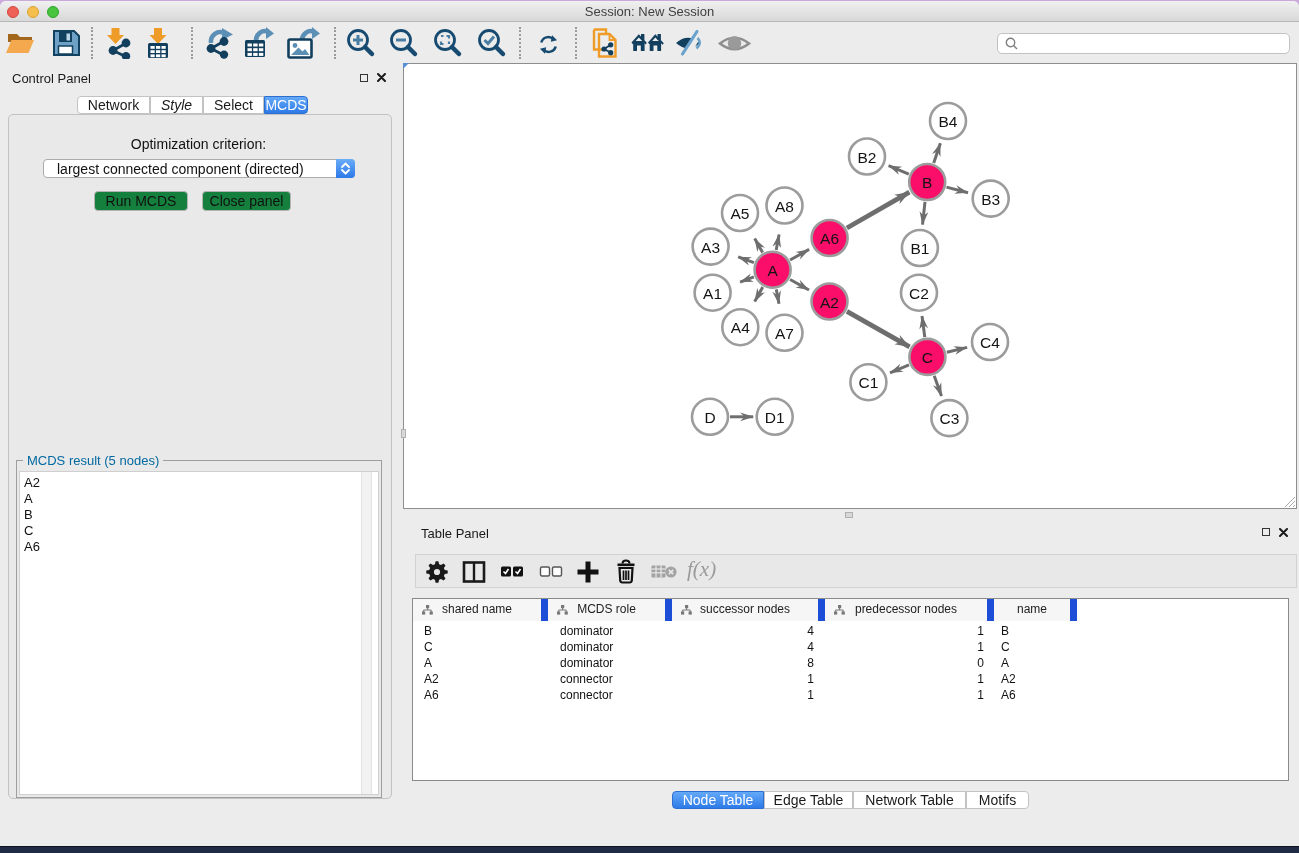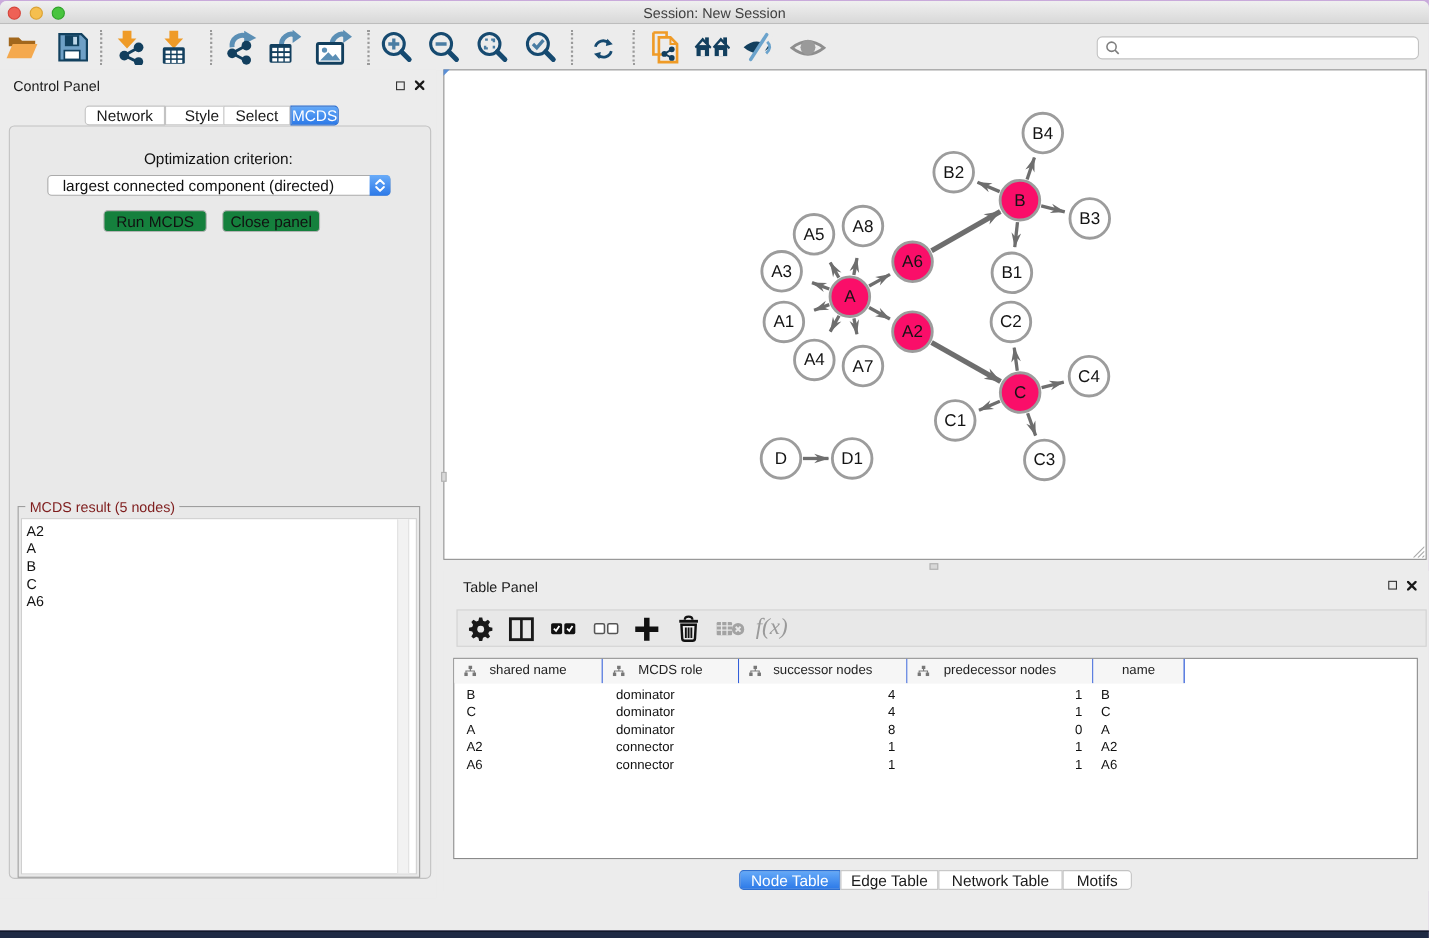--- a/index.html
+++ b/index.html
@@ -22,21 +22,21 @@
 #statusbar { position:absolute; left:0; top:817px; width:1299px; height:29px; background:#ececec; border-top:1px solid #cfcfcf;margin-top:42px; }
 #deskbottom { position:absolute; left:0; top:846px; width:1299px; height:7px; background:#1f2a44; border-top:1px solid #0c1220; }
 
 .tab { position:absolute; height:18px; background:#fff; border:1px solid #c3c3c3; color:#1a1a1a; font-size:14px; text-align:center; line-height:17px; }
 .tabsel { background:linear-gradient(#64a9f8,#2d7ae8); color:#fff; border:1px solid #2d6fd0; }
 .btn { position:absolute; background:#15803d; border:1px solid #b4b4b4; border-radius:4px; font-size:14px; color:#111; text-align:center; }
 .winbtn { position:absolute; font-size:12px; color:#222; }
 .e { stroke-width:3; marker-end:url(#ah); }
 .et { stroke-width:4.8; marker-end:url(#ah2); }
 .nlg text { font-size:15.5px; fill:#141414; text-anchor:middle; dominant-baseline:central; font-family:"Liberation Sans",sans-serif; }
-.hcell { position:absolute; top:0; height:22px; border-right:1px solid #1d4ed8; background:#f6f6f6; font-size:12px; color:#222; text-align:center; line-height:21px; }
+.hcell { position:absolute; top:0; height:22px; border-right:7px solid #1d4ed8; background:#f6f6f6; font-size:12px; color:#222; text-align:center; line-height:21px; }
 .hic { position:absolute; left:9px; top:6px; }
 .trow { position:absolute; font-size:12px; color:#111; height:16px; line-height:16px; }
 </style>
 </head>
 <body>
 <div id="win"></div>
 <div id="titlebar">
   <div class="tl" style="left:7px;background:#ee6156;border:1px solid #d5463c;"></div>
   <div class="tl" style="left:27px;background:#f5bf4f;border:1px solid #dba233;"></div>
   <div class="tl" style="left:47px;background:#48c43e;border:1px solid #2fa32a;"></div>
@@ -190,39 +190,39 @@
 <div id="cpanel">
   <div style="position:absolute;left:12px;top:8px;font-size:13px;color:#1a1a1a;">Control Panel</div>
   <div class="winbtn" style="left:360px;top:11px;width:8px;height:8px;border:1.5px solid #333;"></div>
   <div class="winbtn" style="left:377px;top:8px;"><svg width="9" height="9" viewBox="0 0 9 9">
         <path d="M1,1 L8,8 M8,1 L1,8" stroke="#1a1a1a" stroke-width="2" stroke-linecap="round"></path>
       </svg></div>
 
   <div style="position:absolute;left:8px;top:51px;width:384px;height:685px;background:#e9e9e9;border:1px solid #c2c2c2;border-radius:5px;"></div>
 
   <div class="tab" style="left:77px;top:33px;width:73px;border-radius:4px 0 0 4px;">Network</div>
-  <div class="tab" style="left:150px;top:33px;width:67px;">Style</div>
+  <div class="tab" style="left:150px;top:33px;width:53px;font-style:italic;">Style</div>
   <div class="tab" style="left:203px;top:33px;width:61px;">Select</div>
   <div class="tab tabsel" style="left:264px;top:33px;width:44px;border-radius:0 4px 4px 0;">MCDS</div>
   <div style="position:absolute;left:43px;top:96px;width:312px;height:19px;background:#fff;border:1px solid #ababab;border-radius:4px;">
     <div style="position:absolute;left:13px;top:1px;font-size:14px;color:#111;">largest connected component (directed)</div>
     <div style="position:absolute;right:-1px;top:-1px;width:19px;height:19px;border-radius:0 4px 4px 0;background:linear-gradient(#6aacf9,#2c79e8);">
       <svg width="19" height="19" viewBox="0 0 19 19">
           <path d="M6 8 L9.5 4.5 L13 8" fill="none" stroke="#fff" stroke-width="1.8" stroke-linecap="round" stroke-linejoin="round"></path>
           <path d="M6 11 L9.5 14.5 L13 11" fill="none" stroke="#fff" stroke-width="1.8" stroke-linecap="round" stroke-linejoin="round"></path>
         </svg>
     </div>
   </div>
 
   <div style="position:absolute;left:0px;top:73px;width:397px;text-align:center;font-size:14px;color:#111;">Optimization criterion:</div>
   <div class="btn" style="left:94px;top:128px;width:94px;height:20px;line-height:19px;">Run MCDS</div>
   <div class="btn" style="left:202px;top:128px;width:89px;height:20px;line-height:19px;">Close panel</div>
 
   <div style="position:absolute;left:16px;top:397px;width:366px;height:338px;border:1px solid #9e9e9e;">
-    <div style="position:absolute;left:6px;top:-8px;background:#e9e9e9;padding:0 4px;font-size:13px;color:#7f1d1d;">MCDS result (5 nodes)</div>
+    <div style="position:absolute;left:6px;top:-8px;background:#e9e9e9;padding:0 4px;font-size:13px;color:#0369a1;">MCDS result (5 nodes)</div>
     <div style="position:absolute;left:2px;top:10px;width:360px;height:324px;background:#fff;border:1px solid #cfcfcf;">
       <div style="position:absolute;left:4px;top:3px;font-size:13px;line-height:16px;color:#111;">A2<br>A<br>B<br>C<br>A6</div>
       <div style="position:absolute;right:6px;top:0px;width:11px;height:322px;background:#f2f2f2;border-left:1px solid #e2e2e2;border-right:1px solid #e2e2e2;"></div>
     </div>
   </div>
 </div>
 
 <div id="netwin">
   <svg style="position:absolute;left:-1px;top:-1px;z-index:5;" width="6" height="6" viewBox="0 0 6 6">
       <path d="M0,0 L6,0 L0,6 Z" fill="#5a8fd6"></path>

